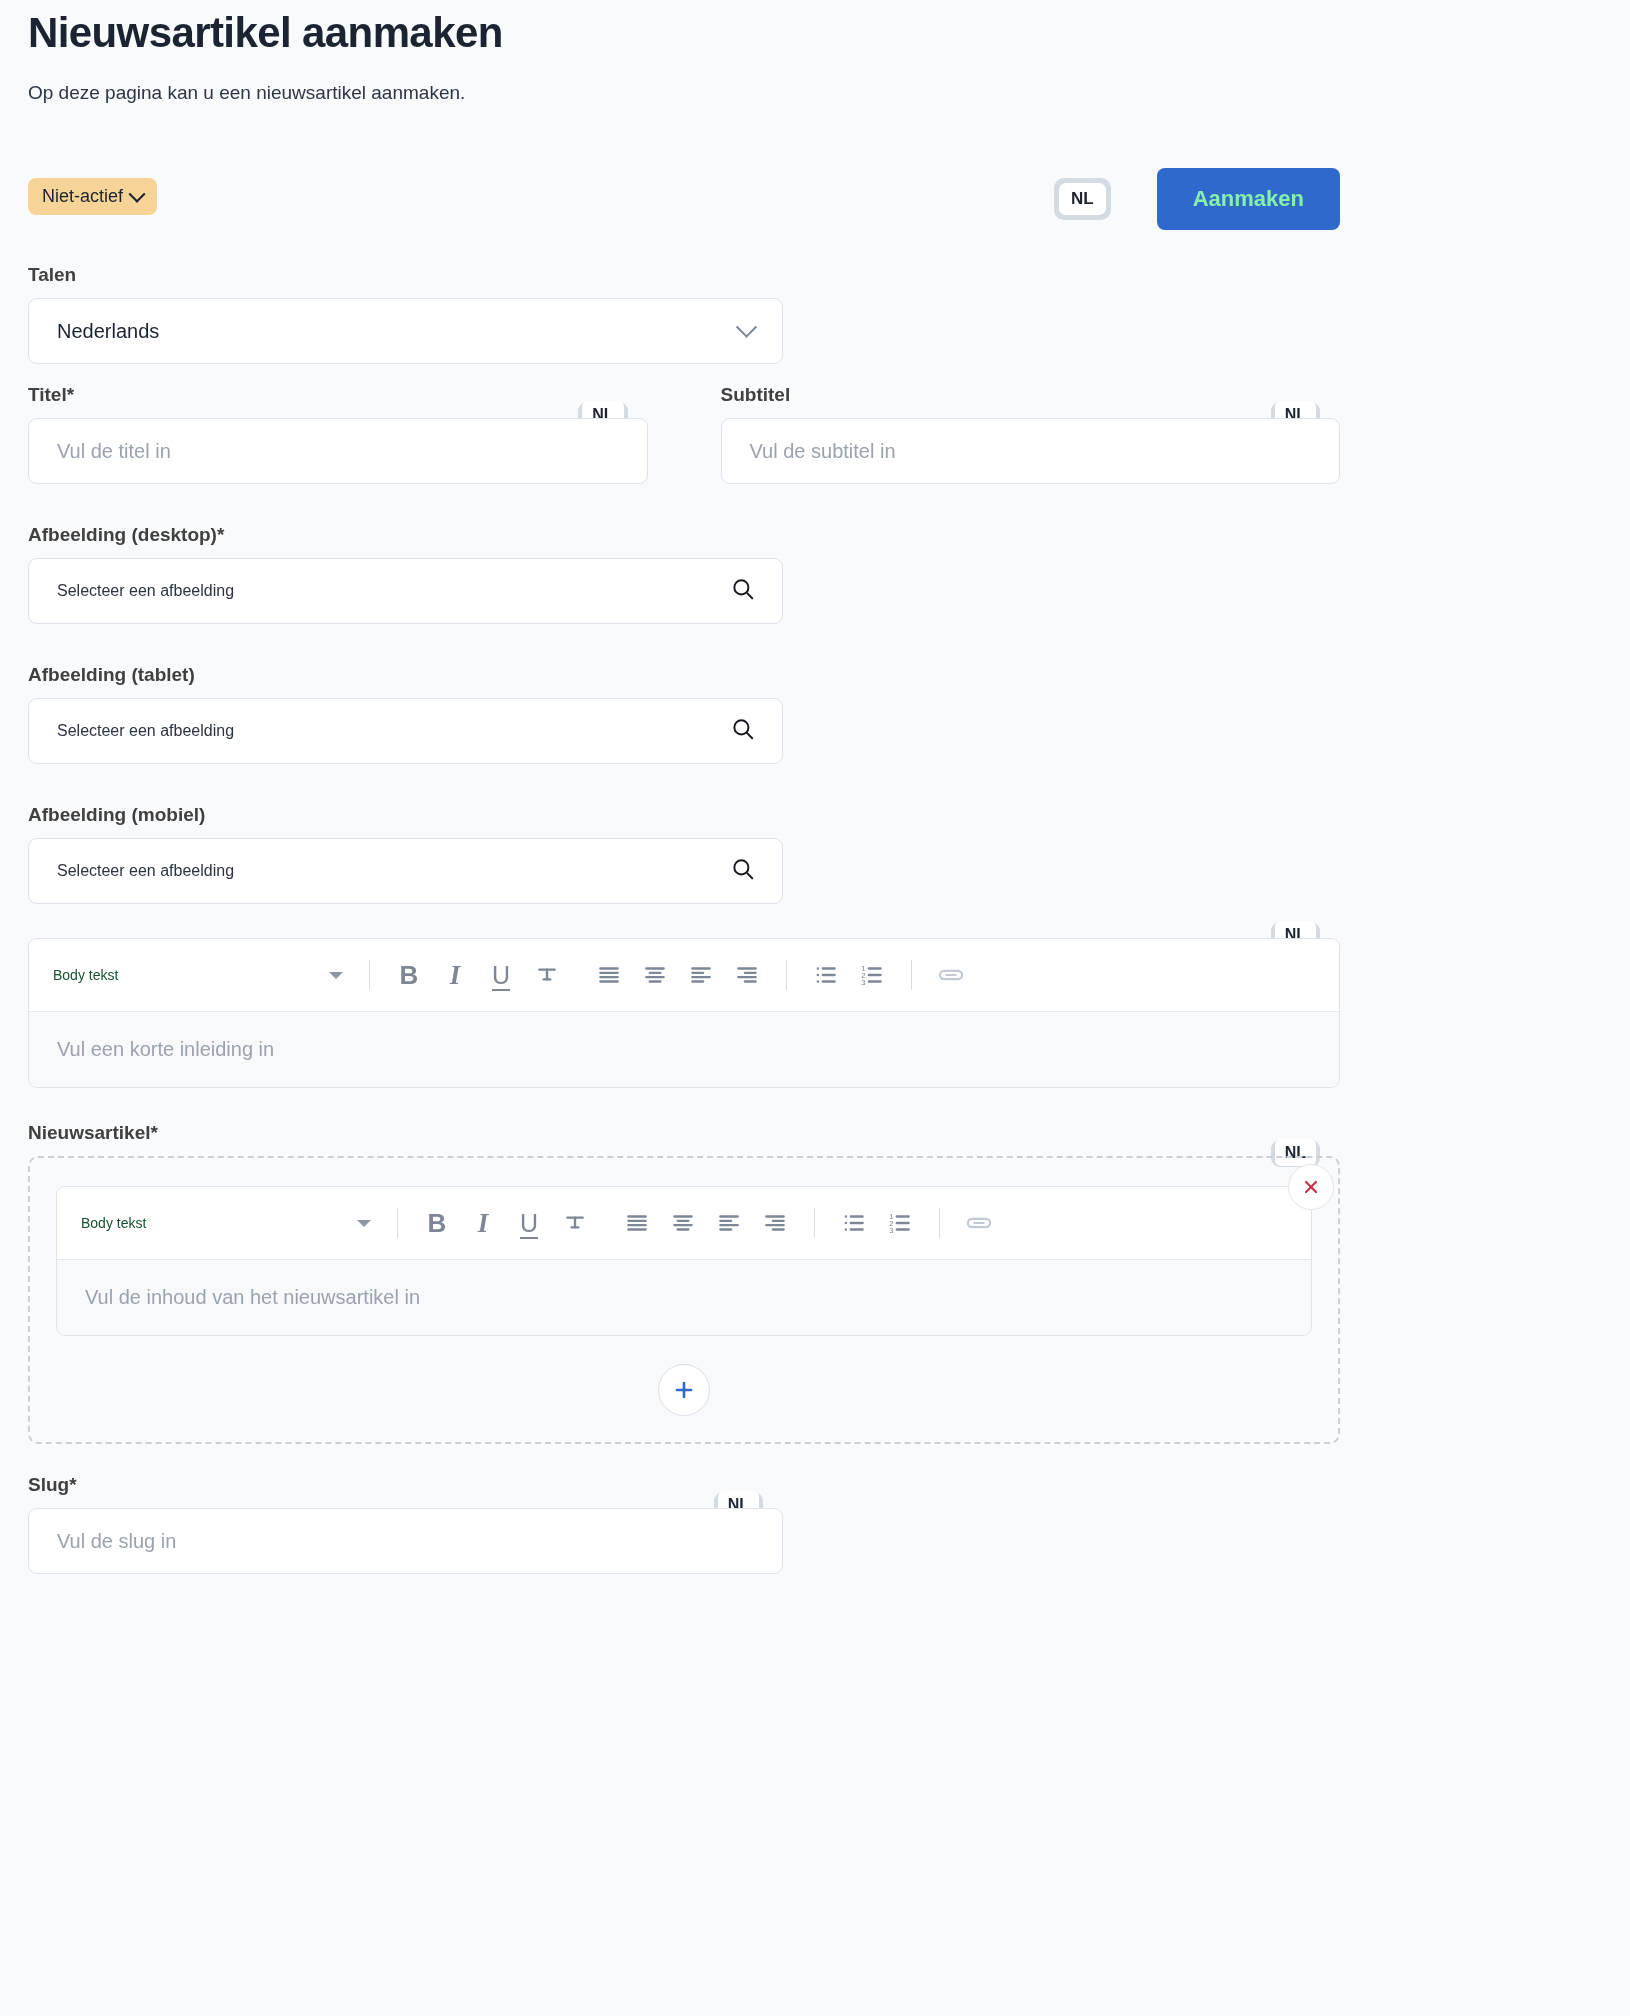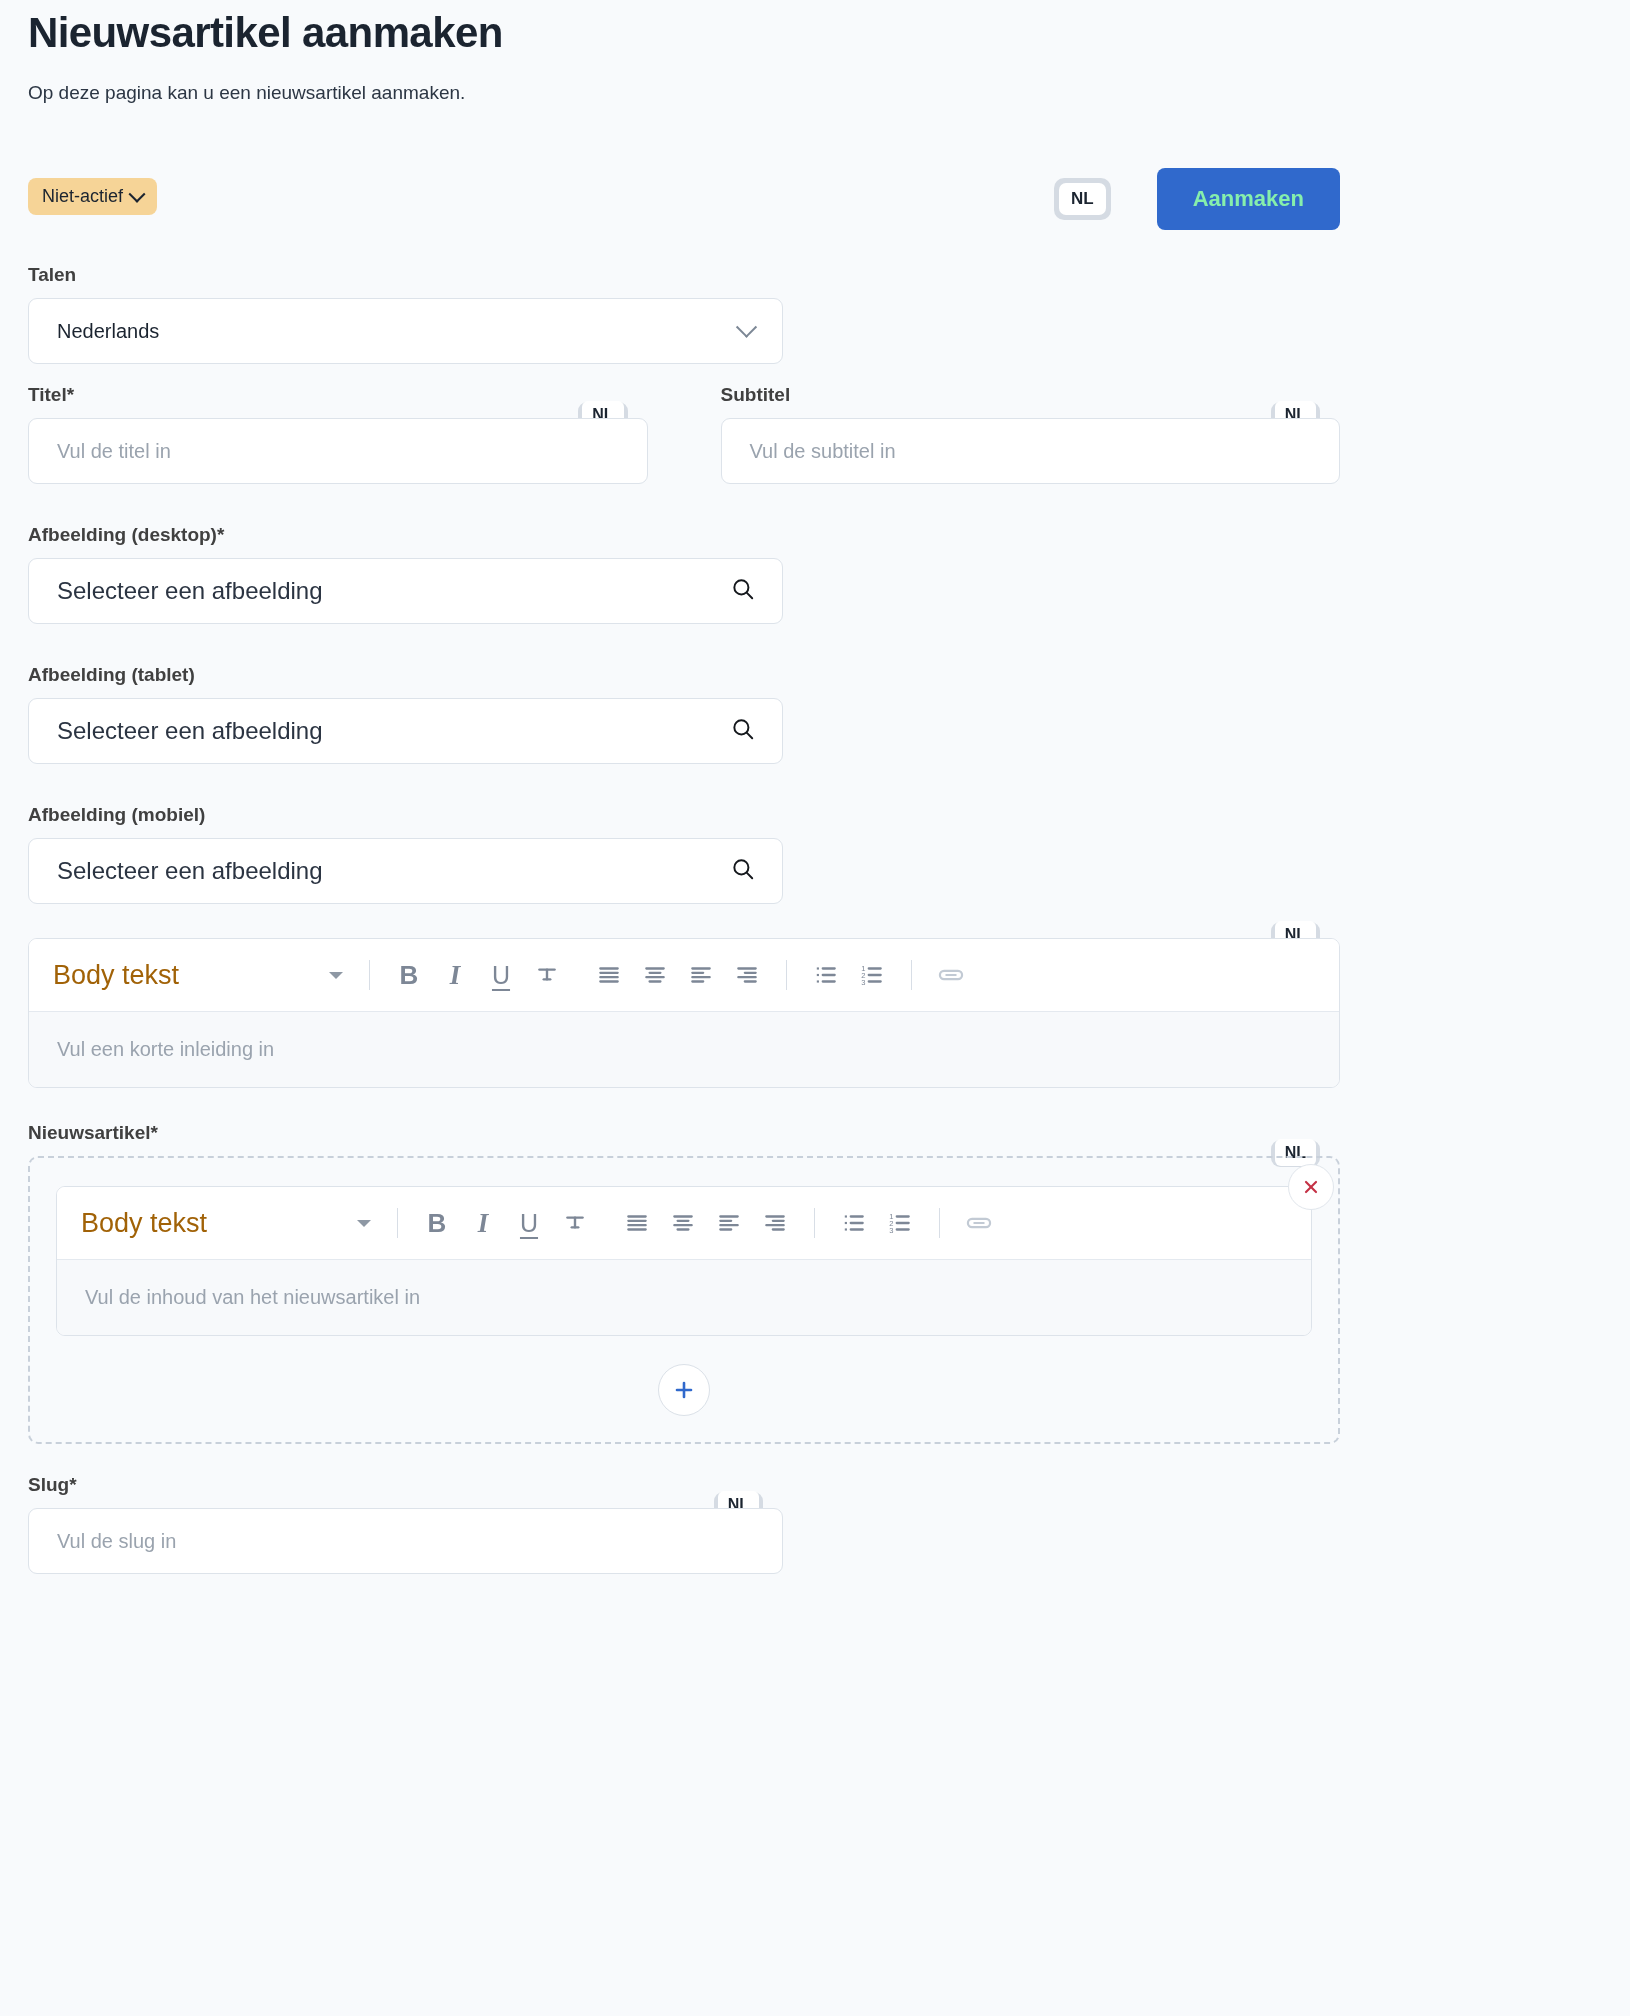--- a/index.html
+++ b/index.html
@@ -126,21 +126,21 @@
     font-size: 20px;
     color: #9aa3ae;
     flex: 1;
   }
   .ctrl .val {
     font-size: 20px;
     color: #1b2430;
     flex: 1;
   }
   .ctrl .val-dark {
-    font-size: 24px;
+    font-size: 16px;
     color: #2b3442;
     flex: 1;
   }
 
   
   .nl-badge {
     position: absolute;
     top: -16px;
     right: 20px;
     background: #d5dbe3;
@@ -200,22 +200,22 @@
     background: #ffffff;
   }
   .style-select {
     display: flex;
     align-items: center;
     width: 300px;
     flex: none;
     cursor: pointer;
   }
   .style-select .name {
-    font-size: 27px;
-    color: #a16207;
+    font-size: 14px;
+    color: #14532d;
     flex: 1;
   }
   .tri-down {
     width: 0; height: 0;
     border-left: 7px solid transparent;
     border-right: 7px solid transparent;
     border-top: 7px solid #8e98a4;
     margin-right: 10px;
   }
   .tb-sep {

